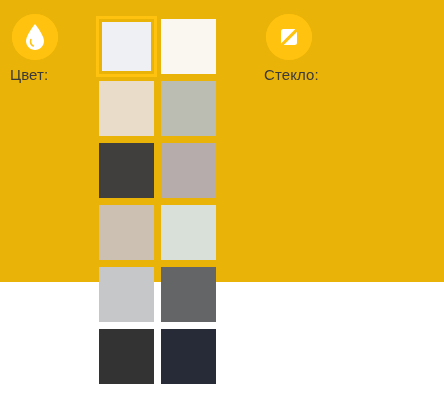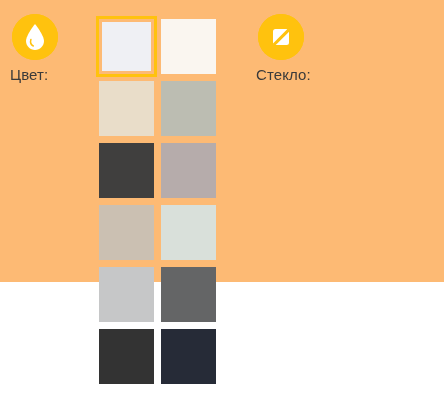--- a/index.html
+++ b/index.html
@@ -7,35 +7,35 @@
     width: 444px;
     height: 399px;
     background: #ffffff;
     font-family: "Liberation Sans", sans-serif;
     overflow: hidden;
   }
   #root {
     position: relative;
     width: 444px;
     height: 282px;
-    background: #fdba74;
+    background: #eab308;
   }
 
   
   .option-group { position: absolute; top: 0; }
   #group-color { left: 0;   width: 222px; }
   #group-glass { left: 252px; width: 192px; }
 
   .group-head {
     position: absolute;
     top: 14px;
     left: 10px;
     width: 88px;
   }
-  #group-glass .group-head { left: 4px; width: 95px; }
+  #group-glass .group-head { left: 12px; width: 95px; }
 
   .icon-badge {
     width: 46px;
     height: 46px;
     border-radius: 50%;
     background: #ffc20e;
     display: block;
     margin-left: 2px;
   }
   .icon-badge svg { display: block; }

